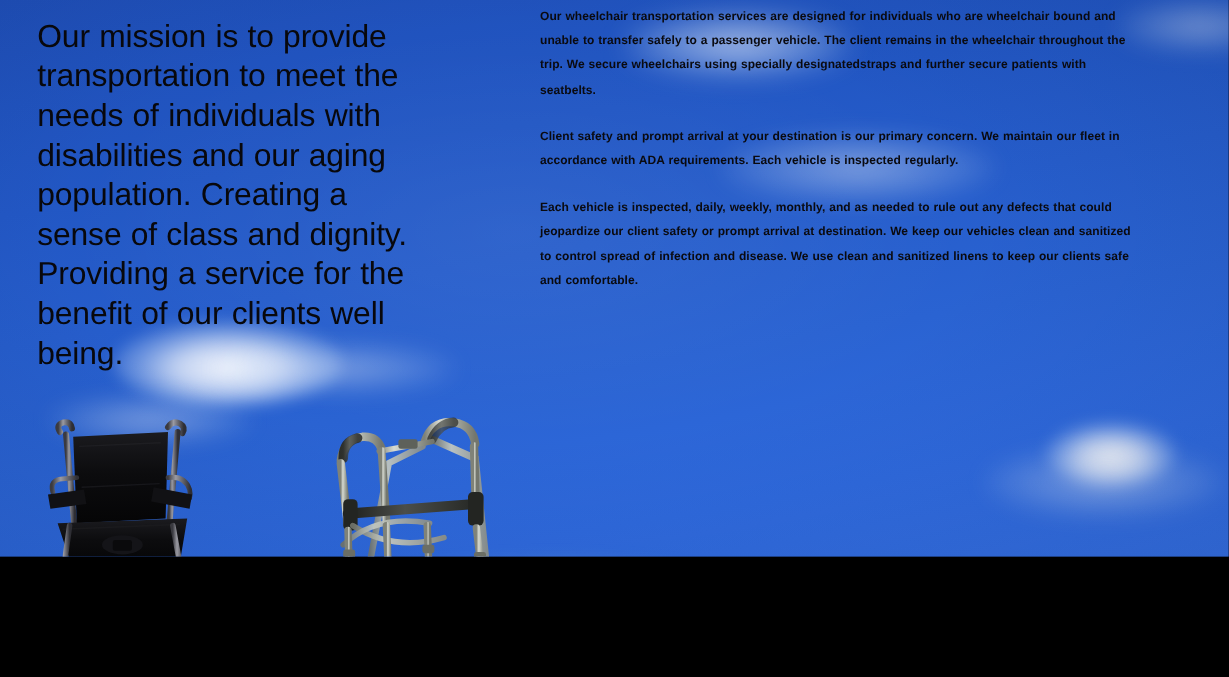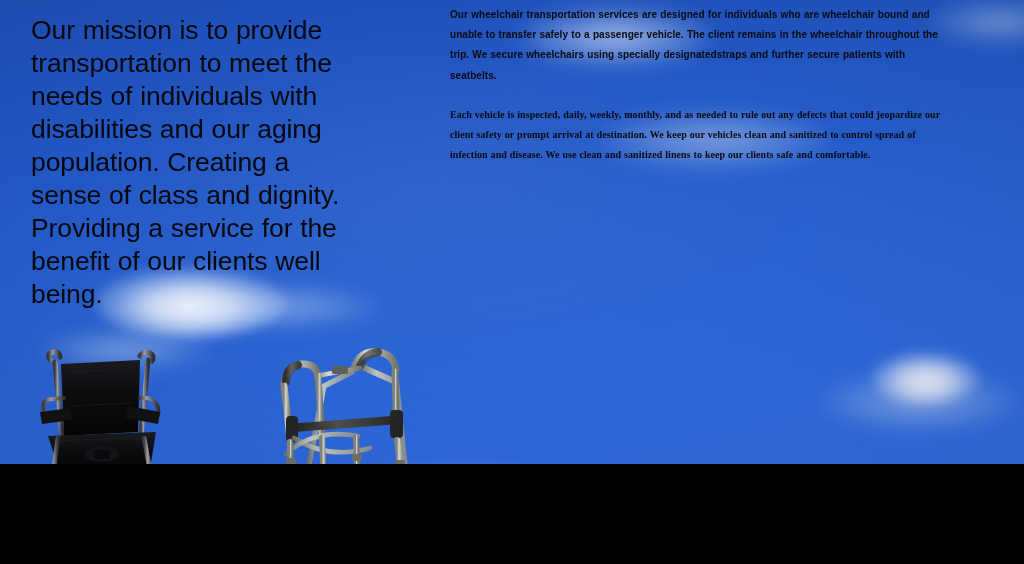--- a/index.html
+++ b/index.html
@@ -96,21 +96,21 @@
   }
   .about-para {
     margin: 0 0 19px 0;
     font-size: 10px;
     line-height: 20.2px;
     font-weight: 700;
     color: #0a0a0f;
     letter-spacing: 0.05px;
     word-spacing: 0.4px;
   }
-  .about-para:last-child { margin-bottom: 0; font-family: Liberation Serif, serif; }
+  .about-para:last-child { margin-bottom: 0; }
 
   
   .product {
     position: absolute;
     z-index: 4;
   }
   #wheelchair-image { left: 28px; top: 346px; width: 152px; height: 200px; }
   #walker-image     { left: 264px; top: 338px; width: 158px; height: 200px; }
   .product svg { display: block; width: 100%; height: 100%; }
 </style>
@@ -134,20 +134,21 @@
       <div class="cloud wisp" style="left: 660px; top: 520px; width: 240px; height: 60px;"></div>
     </div>
   <div class="vignette"></div>
 
   <div class="mission-col">
     <p class="mission-text">Our mission is to provide transportation to meet the needs of individuals with disabilities and our aging population. Creating a sense of class and dignity. Providing a service for the benefit of our clients well being.</p>
   </div>
 
   <div class="about-col">
     <p class="about-para">Our wheelchair transportation services are designed for individuals who are wheelchair bound and unable to transfer safely to a passenger vehicle. The client remains in the wheelchair throughout the trip. We secure wheelchairs using specially designatedstraps and further secure patients with seatbelts.</p>
+    <p class="about-para">Client safety and prompt arrival at your destination is our primary concern. We maintain our fleet in accordance with ADA requirements. Each vehicle is inspected regularly.</p>
     <p class="about-para">Each vehicle is inspected, daily, weekly, monthly, and as needed to rule out any defects that could jeopardize our client safety or prompt arrival at destination. We keep our vehicles clean and sanitized to control spread of infection and disease. We use clean and sanitized linens to keep our clients safe and comfortable.</p>
   </div>
 
   <div class="product" id="wheelchair-image">
     <svg viewBox="0 0 152 200" xmlns="http://www.w3.org/2000/svg">
       <defs>
         <linearGradient id="chrome1" x1="0" y1="0" x2="1" y2="0">
           <stop offset="0%" stop-color="#3a3a40"></stop>
           <stop offset="35%" stop-color="#9a9aa2"></stop>
           <stop offset="60%" stop-color="#6e6e76"></stop>

